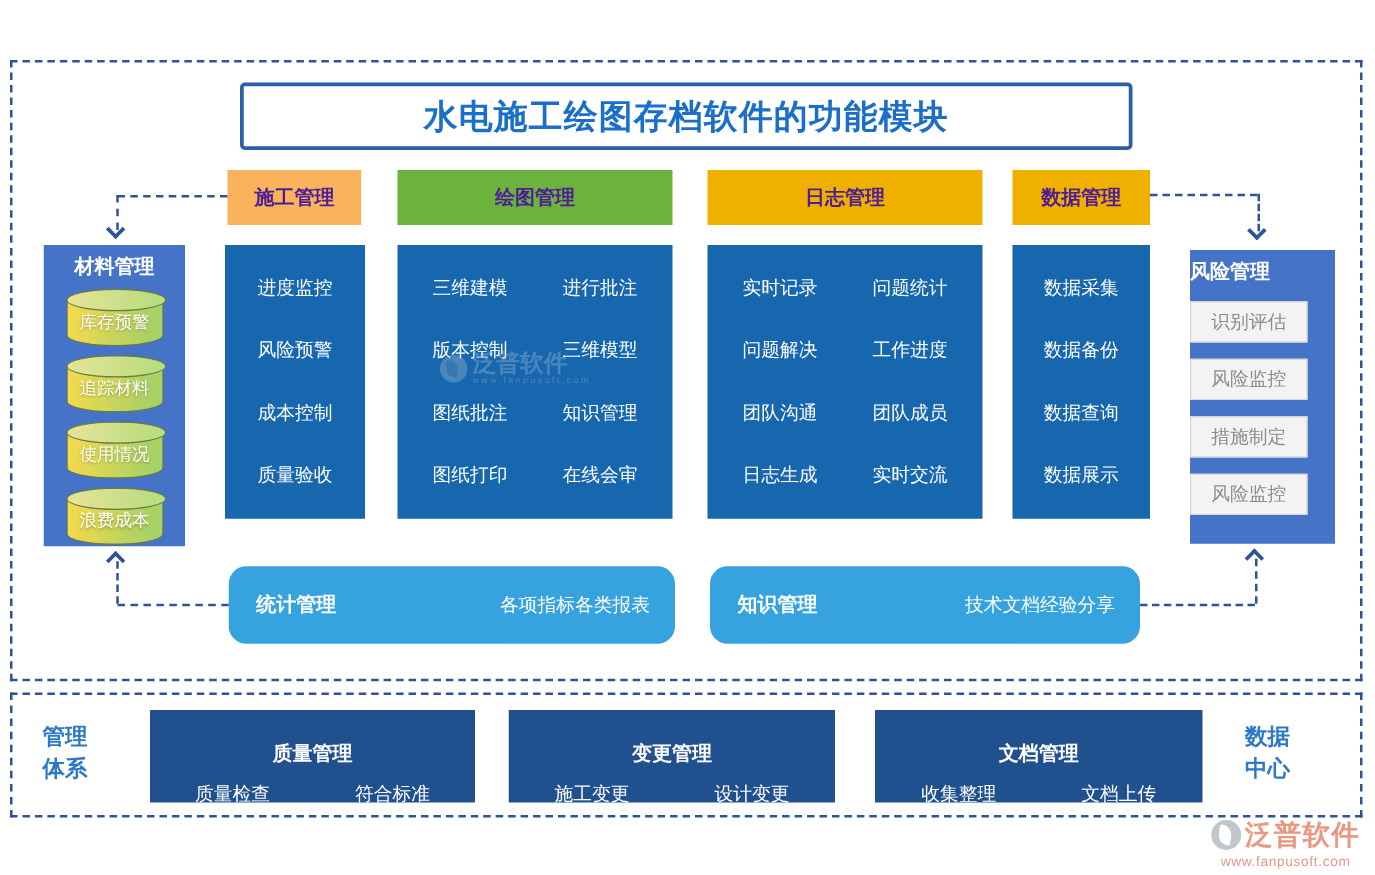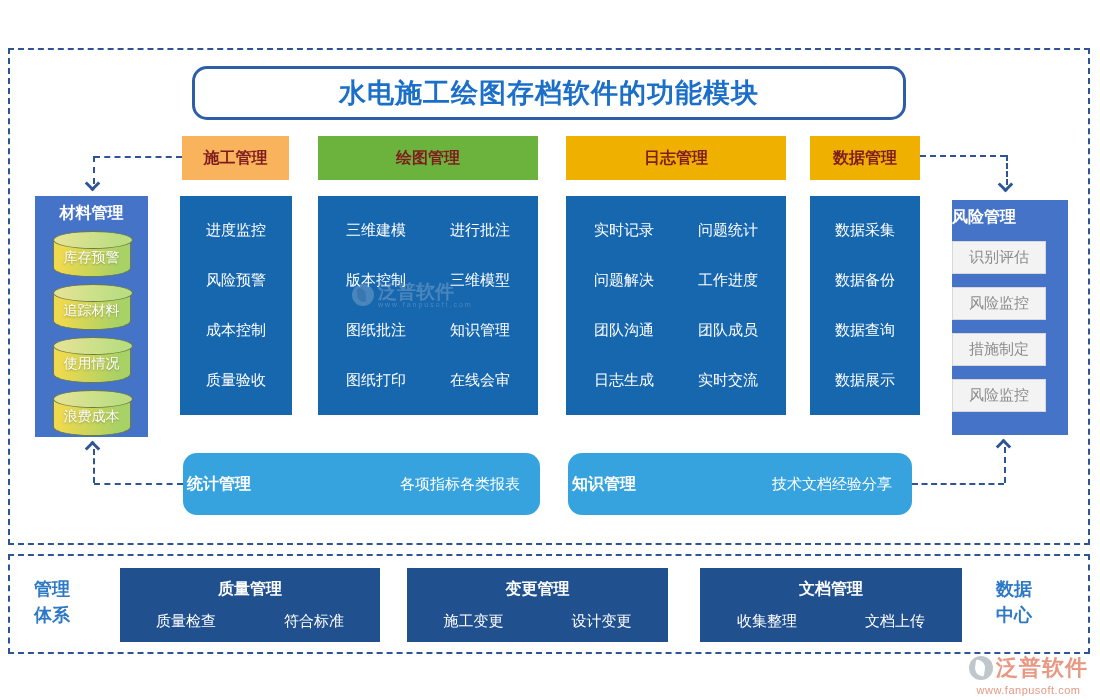--- a/index.html
+++ b/index.html
@@ -4,26 +4,26 @@
 <style>
   * { margin:0; padding:0; box-sizing:border-box; }
   html,body { width:1100px; height:700px; background:#ffffff; font-family:"Liberation Sans","DejaVu Sans",sans-serif; }
   #stage { position:relative; width:1100px; height:700px; overflow:hidden; background:#fff; }
 
   .dashed-rect { position:absolute; border:2px dashed #2F5496; }
   #top-region { left:8px; top:48px; width:1082px; height:497px; }
   #bottom-region { left:8px; top:554px; width:1082px; height:100px; }
 
   #title-box { position:absolute; left:192px; top:66px; width:714px; height:54px;
-    border:3px solid #2E5EA8; border-radius:15px; background:#fff;
+    border:3px solid #2E5EA8; border-radius:4px; background:#fff;
     display:flex; align-items:center; justify-content:center; }
   #title-box span { color:#1B6FC8; font-size:27px; font-weight:bold; letter-spacing:1px; }
 
   .hdr { position:absolute; top:136px; height:44px; display:flex; align-items:center; justify-content:center;
-    color:#7f1d1d; font-size:16px; font-weight:bold; }
+    color:#4c1d95; font-size:16px; font-weight:bold; }
   #hdr-construction { left:182px; width:107px; background:#F9B35C; }
   #hdr-drawing { left:318px; width:220px; background:#6CB33E; }
   #hdr-log { left:566px; width:220px; background:#F0B000; }
   #hdr-data { left:810px; width:110px; background:#F0B000; }
 
   .col { position:absolute; top:196px; height:219px; background:#1767AF; color:#fff; font-size:15px; }
   .col-1 { display:flex; flex-direction:column; justify-content:space-around; align-items:center; padding:10px 0; }
   .col-2 { display:grid; grid-template-columns:1fr 1fr; align-items:center; justify-items:center; padding:10px 6px; }
   #col-construction { left:180px; width:112px; }
   #col-drawing { left:318px; width:220px; }
@@ -48,30 +48,30 @@
   #risk-box { position:absolute; left:952px; top:200px; width:116px; height:235px; background:#4573C7;
     display:flex; flex-direction:column; }
   #risk-box .box-title { color:#fff; font-weight:bold; font-size:16px; margin-top:7px; }
   .risk-item { width:94px; height:33px; margin-top:13px; background:#F3F3F3; border:1px solid #D8D8D8;
     color:#8C8C8C; font-size:15px; display:flex; align-items:center; justify-content:center; white-space:nowrap; }
 
   .skyblue-box { position:absolute; top:453px; height:62px; background:#36A3DF; border-radius:14px;
     display:flex; align-items:center; color:#fff; }
   #stats-box { left:183px; width:357px; }
   #knowledge-box { left:568px; width:344px; }
-  .skyblue-box .box-title { font-size:16px; font-weight:bold; margin-left:4px; white-space:nowrap; }
+  .skyblue-box .box-title { font-size:16px; font-weight:bold; margin-left:22px; white-space:nowrap; }
   .skyblue-box .items { display:flex; margin-left:auto; margin-right:20px; font-size:15px; }
   .skyblue-box .items span { white-space:nowrap; }
 
   .side-label { position:absolute; color:#2E79C6; font-size:18px; font-weight:bold; line-height:1.45; text-align:center; }
   #label-mgmt { left:24px; top:576px; width:56px; }
   #label-datacenter { left:986px; top:576px; width:56px; }
 
   .navy-box { position:absolute; top:568px; height:74px; background:#21508F; color:#fff;
-    display:flex; flex-direction:column; align-items:center; padding-top:11px; }
+    display:flex; flex-direction:column; align-items:center; padding-top:25px; }
   #quality-box { left:120px; width:260px; }
   #change-box { left:407px; width:261px; }
   #doc-box { left:700px; width:262px; }
   .navy-box .box-title { font-size:16px; font-weight:bold; }
   .navy-box .items { display:flex; gap:68px; margin-top:12px; font-size:15px; }
   .navy-box .items span { white-space:nowrap; }
 
   .dash-h { position:absolute; border-top:2px dashed #2F5496; }
   .dash-v { position:absolute; border-left:2px dashed #2F5496; }
   .chev { position:absolute; width:11px; height:11px; }

